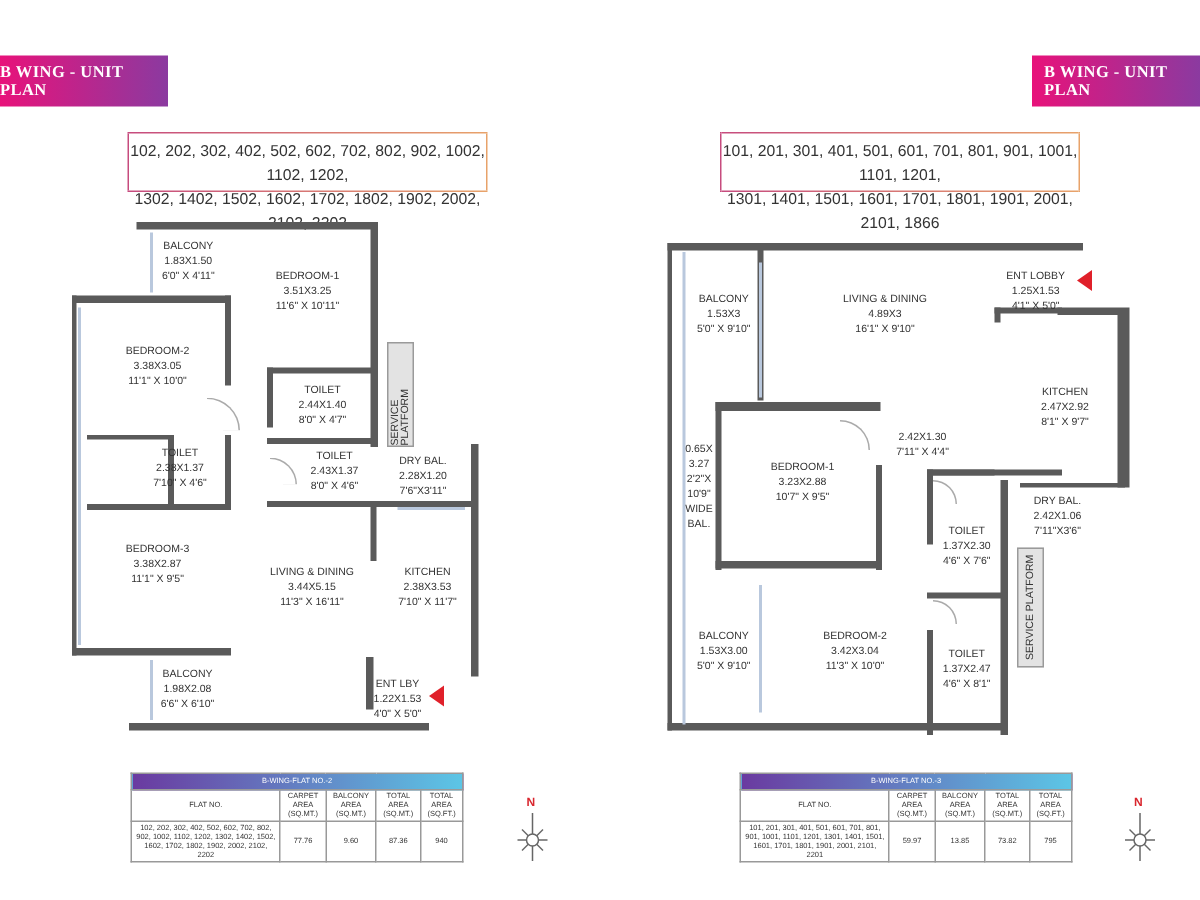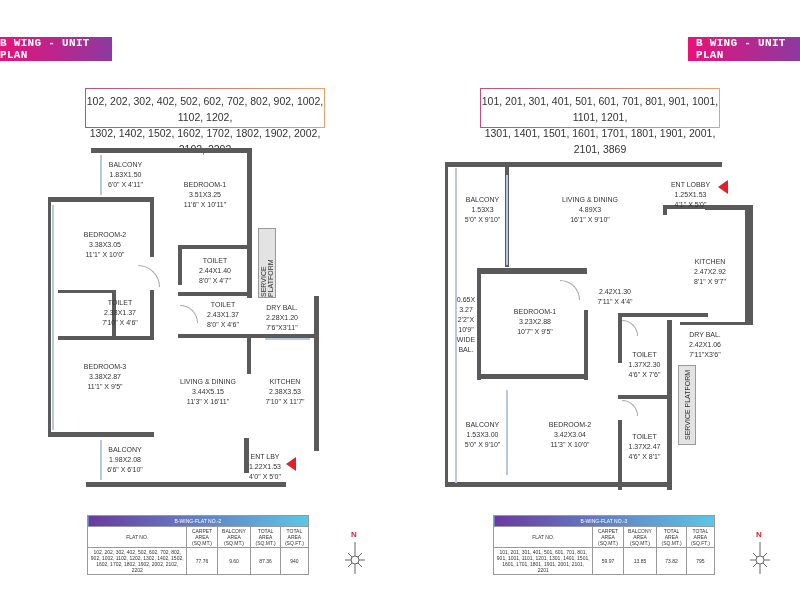--- a/index.html
+++ b/index.html
@@ -1,19 +1,19 @@
 <!DOCTYPE html>
 <html><head>
 <meta charset="utf-8">
 <style>
   html, body { margin:0; padding:0; }
   body { width:800px; height:600px; background:#ffffff; position:relative; overflow:hidden;
          font-family: "Liberation Sans", "DejaVu Sans", sans-serif; color:#333; }
-  .hdr { position:absolute; top:37px; height:24px; color:#fff; font-size:11px; font-weight:bold;
-         letter-spacing:0.3px; display:flex; align-items:center; font-family:Liberation Mono, monospace; }
+  .hdr { position:absolute; top:37px; height:34px; color:#fff; font-size:11px; font-weight:bold;
+         letter-spacing:0.3px; display:flex; align-items:center; font-family:Liberation Serif, serif; }
   .hdr-left { left:0; width:112px; background:linear-gradient(90deg,#e8127a,#8b3aa0); justify-content:flex-end; padding-right:6px; box-sizing:border-box; }
   .hdr-right { left:688px; width:112px; background:linear-gradient(90deg,#e8127a,#8b3aa0); justify-content:flex-start; padding-left:8px; box-sizing:border-box; }
   .flatbox { position:absolute; top:88px; height:40px; border:1px solid; border-image:linear-gradient(90deg,#c64b7e,#e8a36a) 1;
              font-size:10.5px; text-align:center; line-height:16px; padding-top:4px; box-sizing:border-box; color:#333;
              font-family:"Liberation Sans Narrow","Liberation Sans", sans-serif; }
   .flatbox-left { left:85px; width:240px; }
   .flatbox-right { left:480px; width:240px; }
   .plan { position:absolute; }
   .room { position:absolute; font-size:7px; text-align:center; line-height:10px; color:#333; }
   .room span { display:block; }
@@ -34,21 +34,21 @@
 
 <div class="hdr hdr-left">B WING - UNIT PLAN</div>
 <div class="hdr hdr-right">B WING - UNIT PLAN</div>
 
 <div class="flatbox flatbox-left">
   <div>102, 202, 302, 402, 502, 602, 702, 802, 902, 1002, 1102, 1202,</div>
   <div>1302, 1402, 1502, 1602, 1702, 1802, 1902, 2002, 2102, 2202</div>
 </div>
 <div class="flatbox flatbox-right">
   <div>101, 201, 301, 401, 501, 601, 701, 801, 901, 1001, 1101, 1201,</div>
-  <div>1301, 1401, 1501, 1601, 1701, 1801, 1901, 2001, 2101, 3869</div>
+  <div>1301, 1401, 1501, 1601, 1701, 1801, 1901, 2001, 2101, 1866</div>
 </div>
 
 <div class="plan" style="left:0;top:0;width:400px;height:500px;">
 
   <div class="wall" style="left:91px;top:148px;width:160px;height:5px;"></div>
   <div class="wall" style="left:247px;top:148px;width:5px;height:150px;"></div>
   <div class="wall" style="left:48px;top:197px;width:106px;height:5px;"></div>
   <div class="wall" style="left:150px;top:197px;width:4px;height:60px;"></div>
   <div class="wall" style="left:48px;top:432px;width:106px;height:5px;"></div>
   <div class="wall" style="left:178px;top:245px;width:70px;height:4px;"></div>

